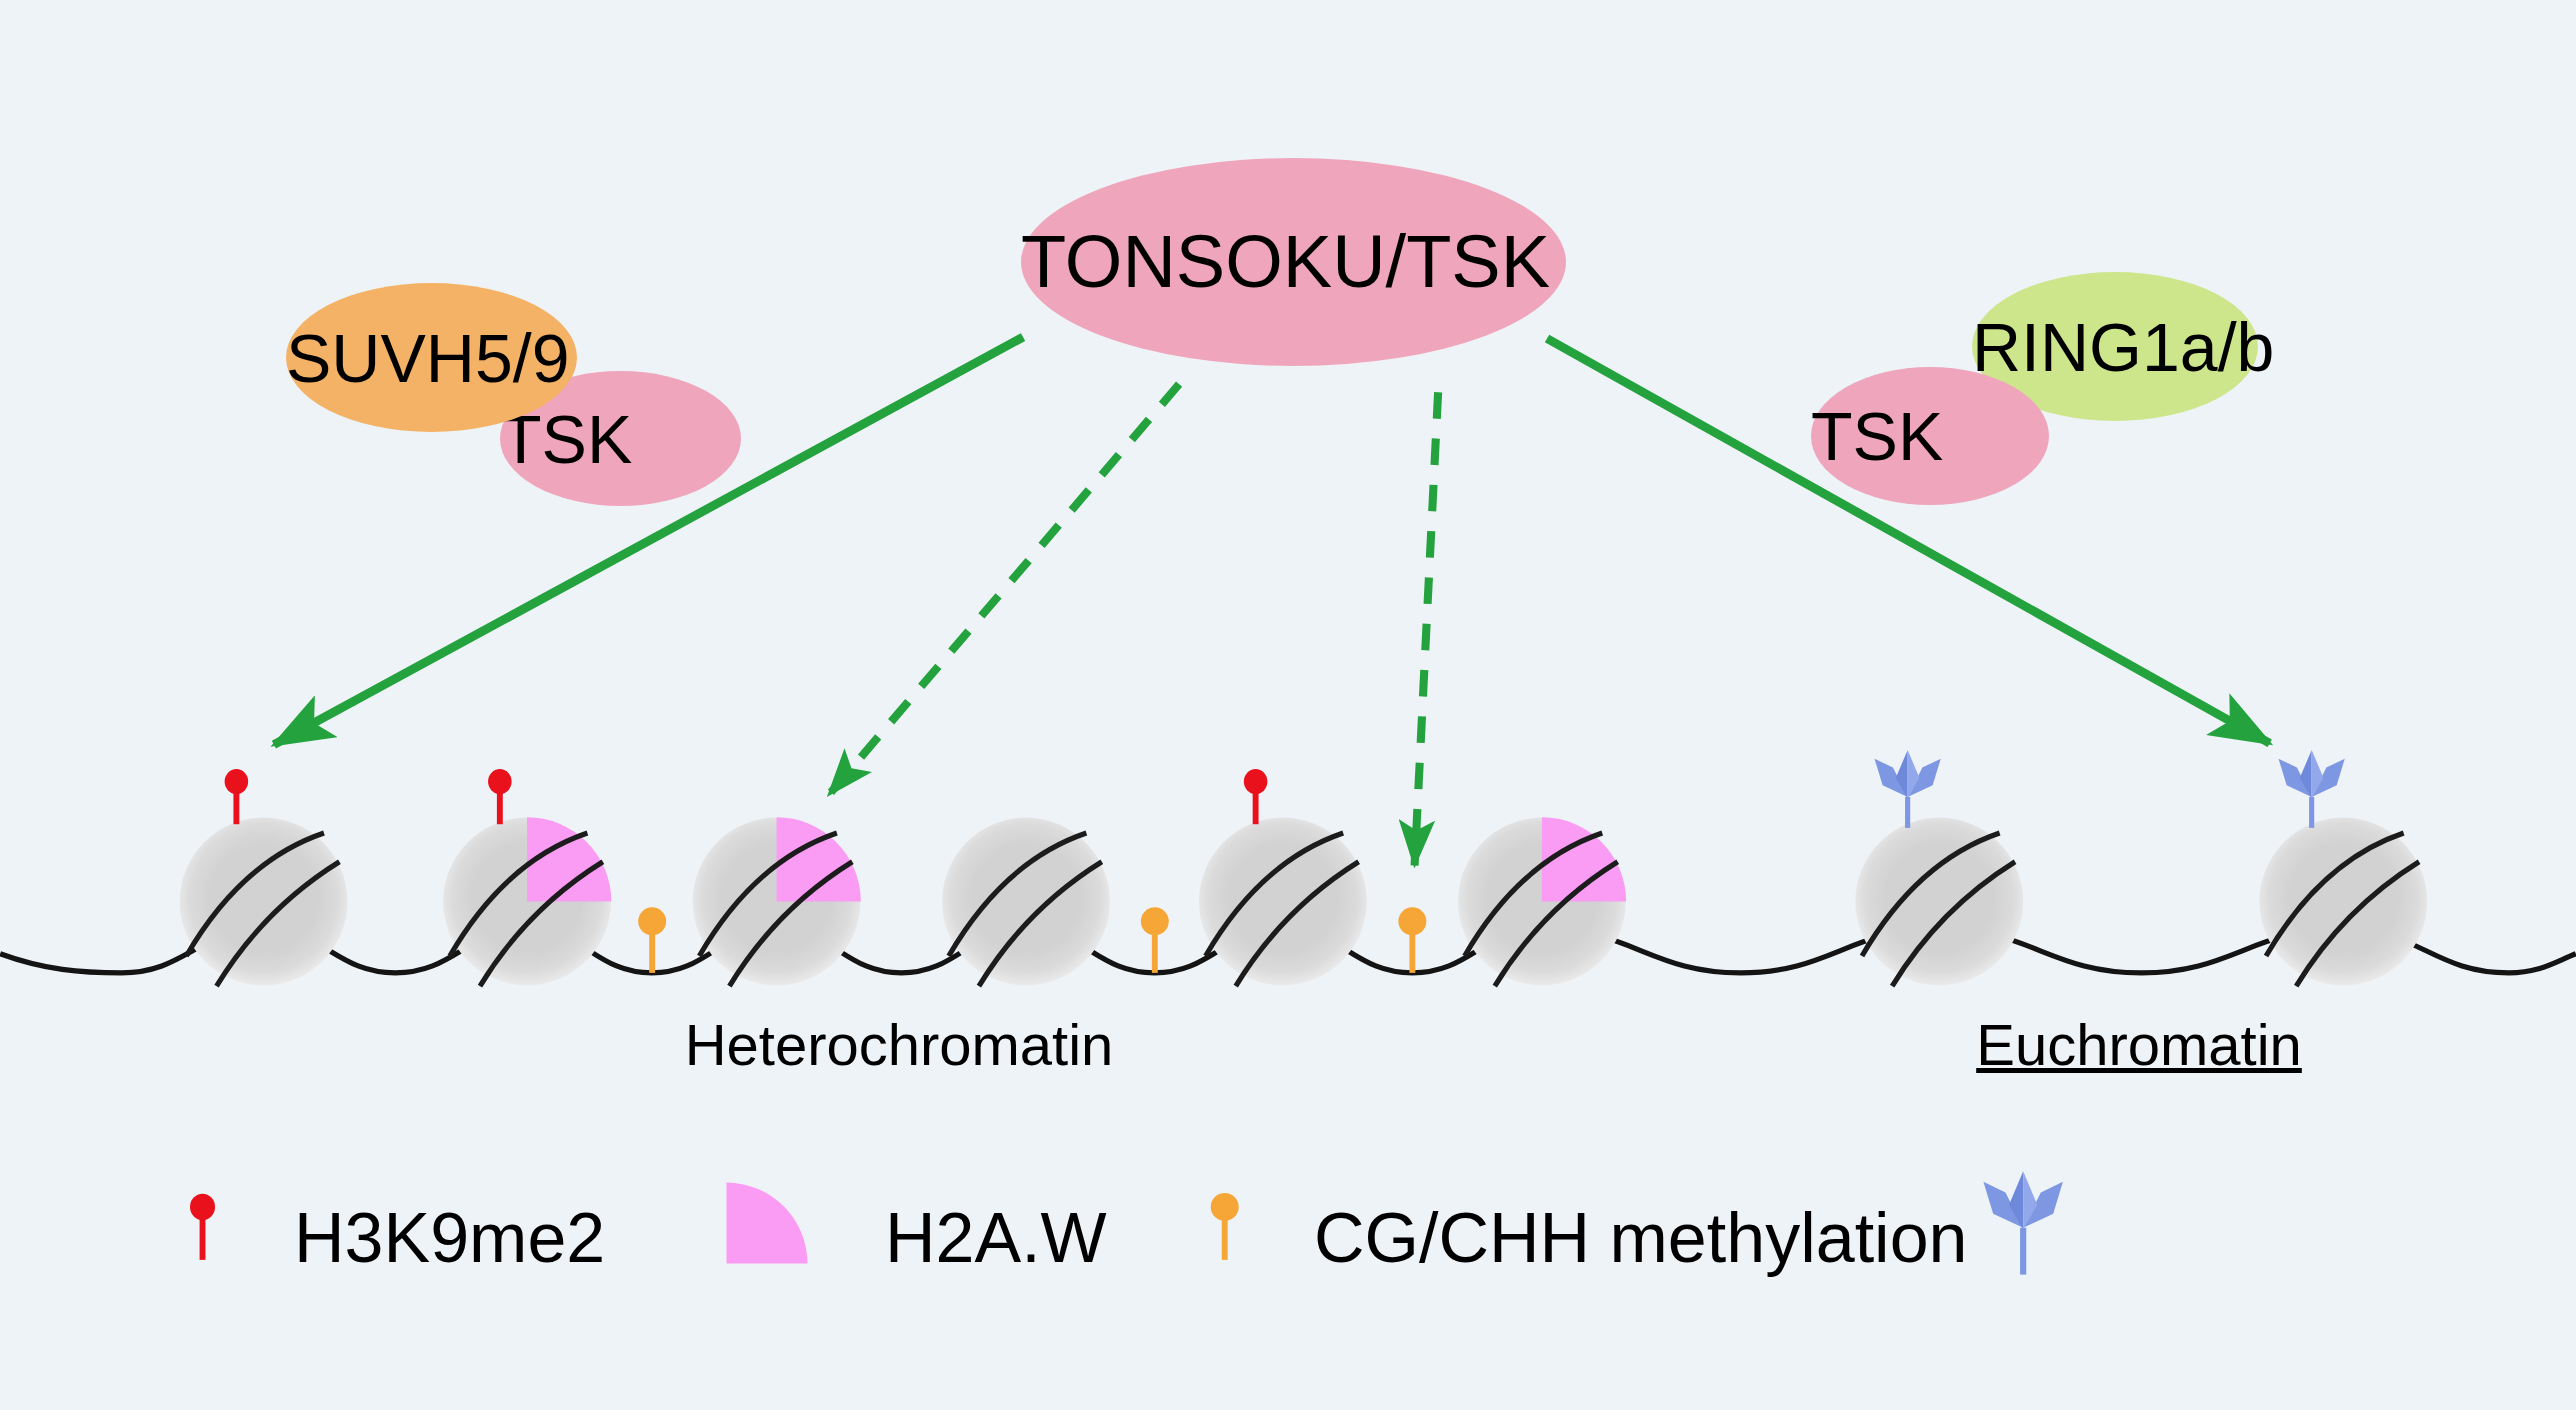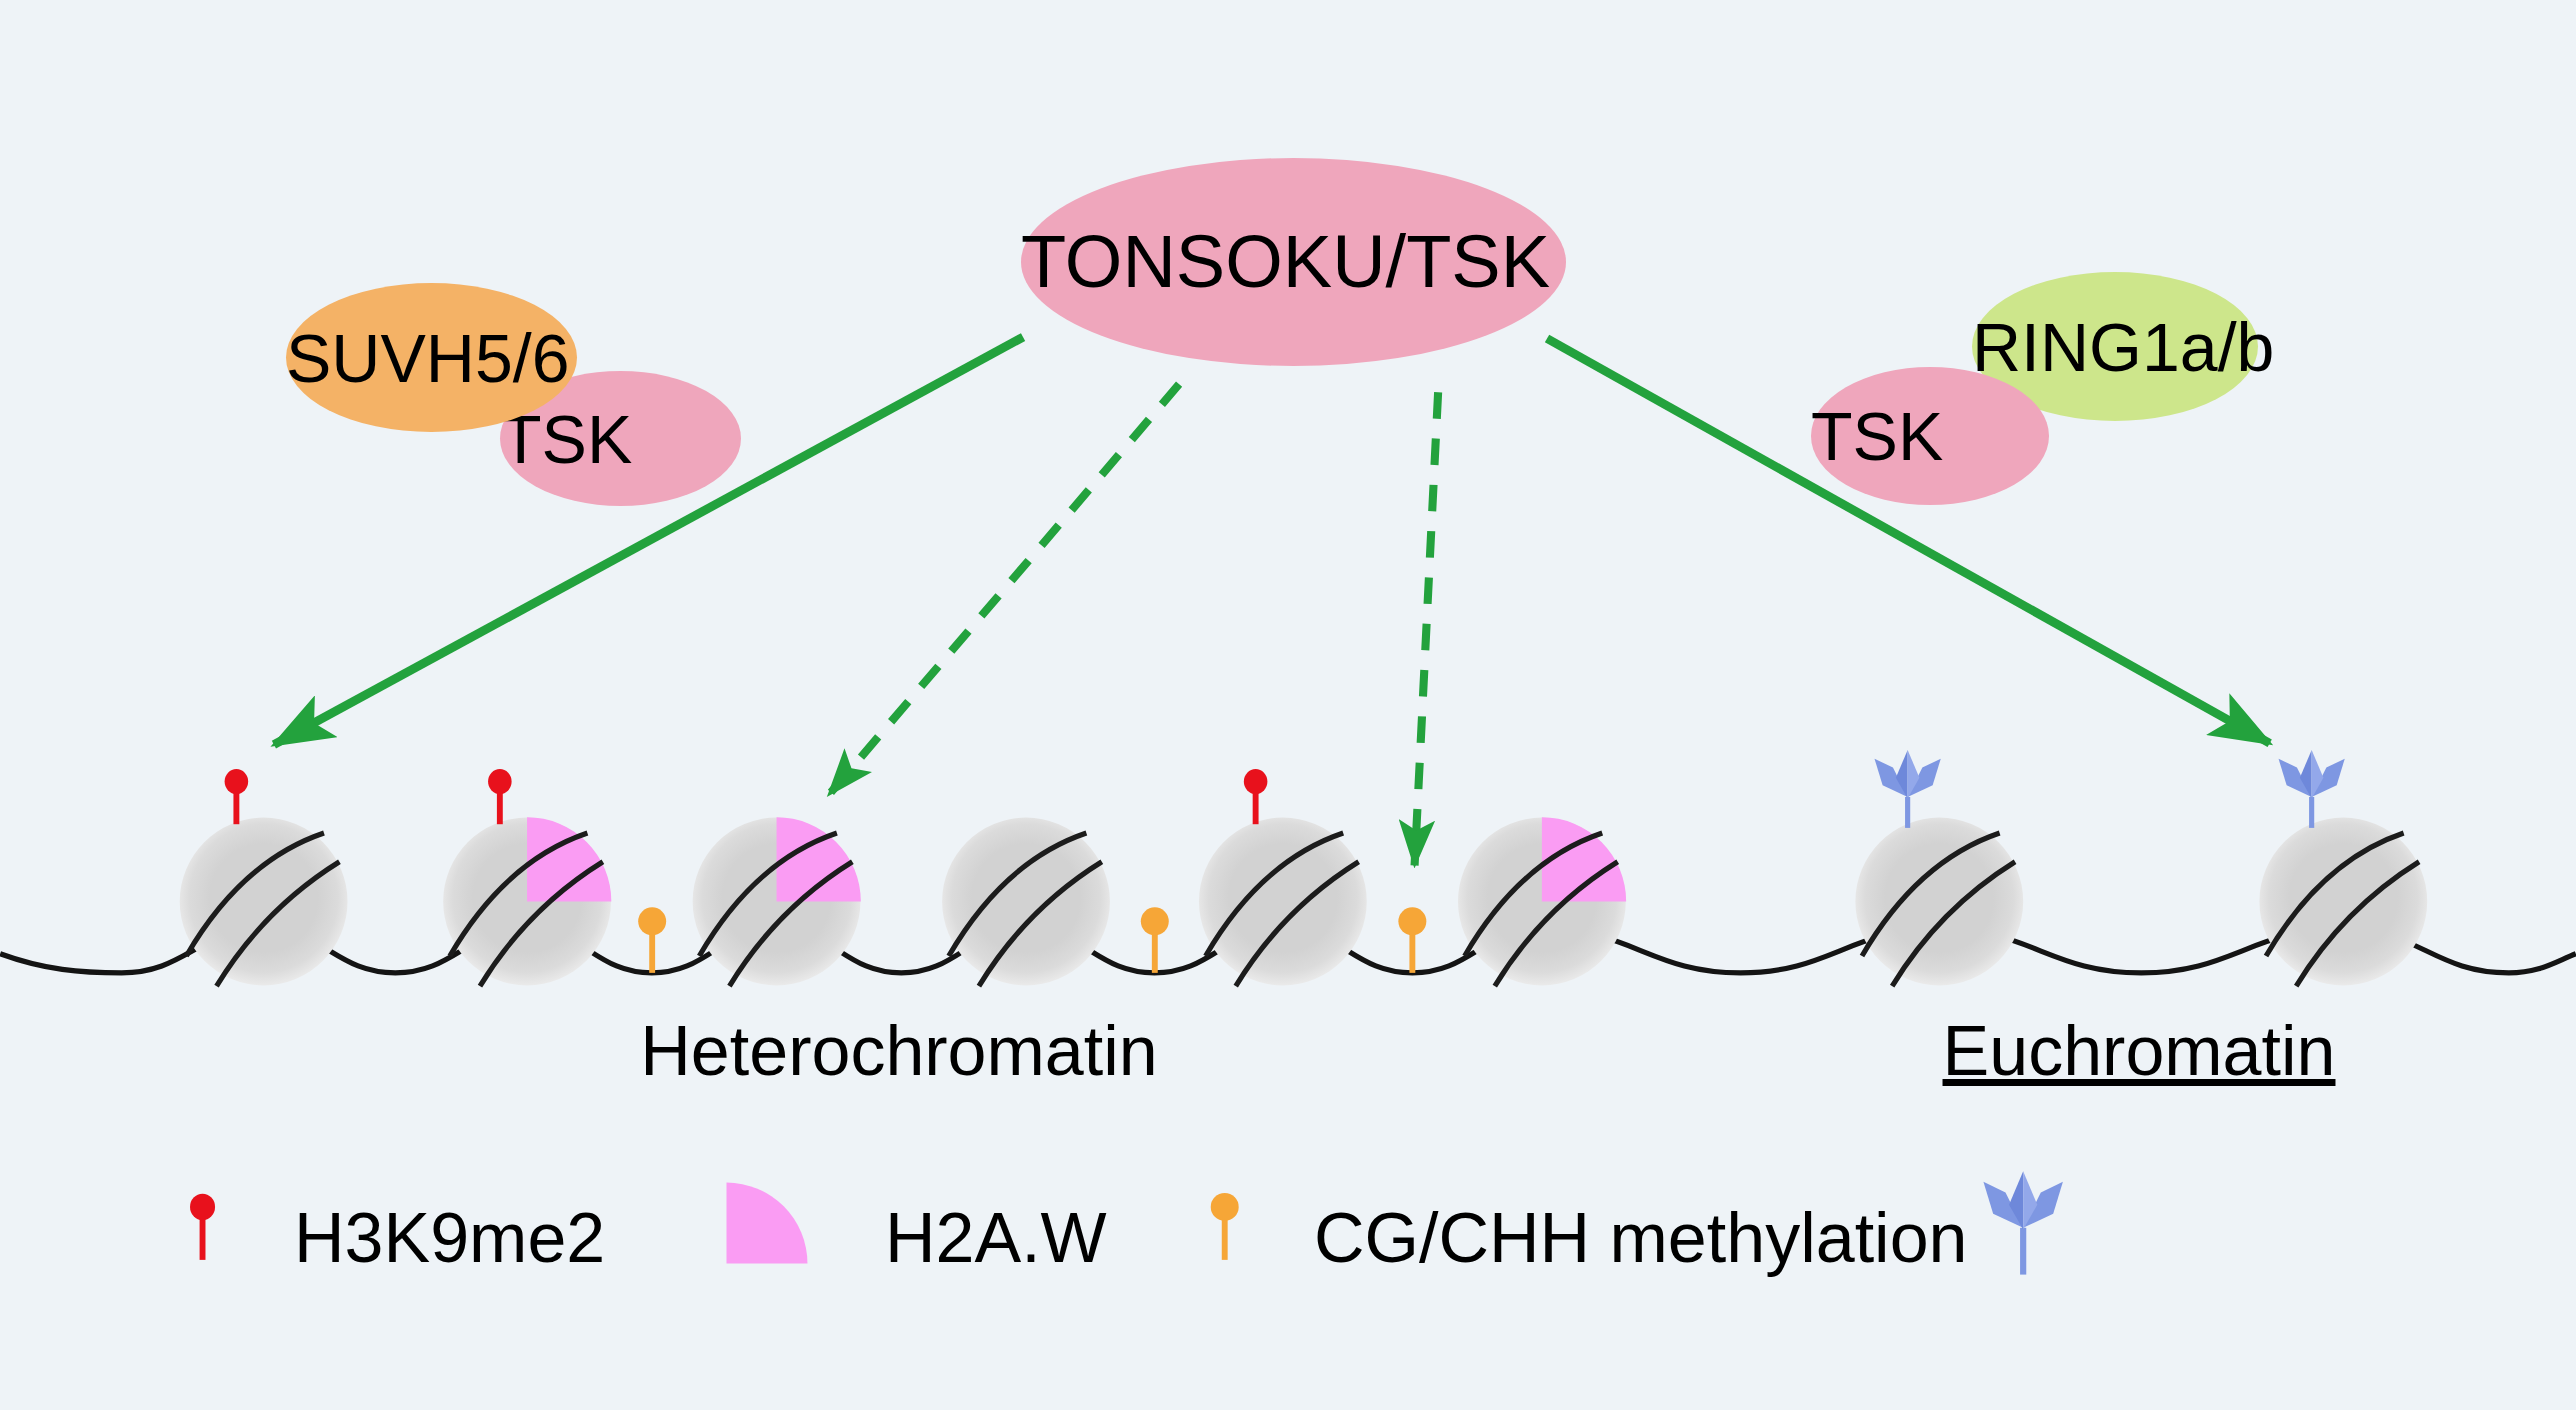--- a/index.html
+++ b/index.html
@@ -17,21 +17,21 @@
     display:flex;align-items:center;justify-content:flex-start;
     text-align:center;
   }
   .ellipse span{white-space:nowrap;line-height:1;}
   .el-tonsoku{left:1021px;top:158px;width:545px;height:208px;font-size:74px;}
   .el-tsk-left{left:500px;top:371px;width:241px;height:135px;font-size:68px;}
   .el-suvh{left:286px;top:283px;width:291px;height:149px;font-size:68px;}
   .el-ring{left:1972px;top:272px;width:286px;height:149px;font-size:68px;}
   .el-tsk-right{left:1811px;top:367px;width:238px;height:138px;font-size:68px;}
   .region-label{
-    position:absolute;top:1016px;font-size:70px;line-height:1;
+    position:absolute;top:1016px;font-size:58px;line-height:1;
     transform:translateX(-50%);white-space:nowrap;
   }
   .rl-het{left:899px;}
   .rl-eu{left:2139px;text-decoration:underline;}
   .legend-label{
     position:absolute;top:1203px;font-size:70px;line-height:1;white-space:nowrap;margin-left:44px;
   }
   .lg1{left:250px;}
   .lg2{left:841px;}
   .lg3{left:1270px;}
@@ -160,21 +160,21 @@
           <polygon points="0,-72 -16,-34 0,-6" fill="#6e88da"></polygon>
           <polygon points="0,-72 16,-34 0,-6" fill="#93a8ea"></polygon>
         </g>
       </g>
     </svg>
 
   <div class="ellipse el-tsk-left" style="background: rgb(239, 166, 188);">
     <span>TSK</span>
   </div>
   <div class="ellipse el-suvh" style="background: rgb(244, 178, 102);">
-    <span>SUVH5/6</span>
+    <span>SUVH5/9</span>
   </div>
   <div class="ellipse el-ring" style="background: rgb(205, 230, 139);">
     <span>RING1a/b</span>
   </div>
   <div class="ellipse el-tsk-right" style="background: rgb(239, 166, 188);">
     <span>TSK</span>
   </div>
   <div class="ellipse el-tonsoku" style="background: rgb(239, 166, 188);">
     <span>TONSOKU/TSK</span>
   </div>

